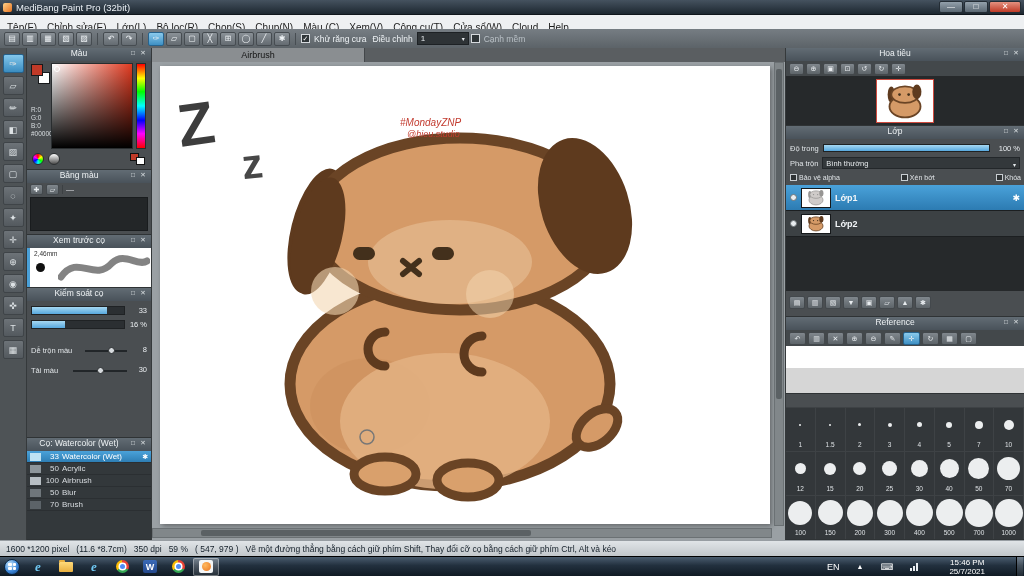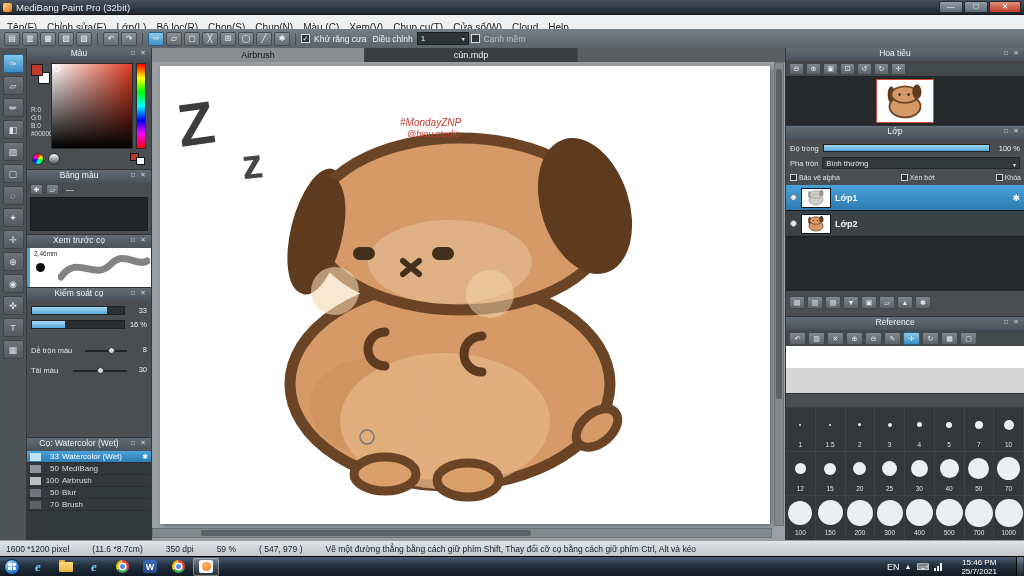--- a/index.html
+++ b/index.html
@@ -151,39 +151,39 @@
 
   
   #p-bsize{top:346px;height:146px}
   .bs-grid{position:absolute;top:13px;left:0;right:0;bottom:0;background:#33373a;display:grid;grid-template-columns:repeat(8,1fr);grid-template-rows:repeat(3,1fr)}
   .bs-cell{display:flex;flex-direction:column;align-items:center;justify-content:flex-end;padding-bottom:2px;border-right:1px solid #3e4245;border-top:1px solid #3e4245}
   .dotwrap{flex:1;display:flex;align-items:center;justify-content:center}
   .dot{width:var(--d);height:var(--d);background:#eceeef;border-radius:50%;display:block}
   .bs-num{font-size:6.5px;color:#dde1e4;line-height:8px}
 
   
-  .statusbar{position:absolute;left:0;top:540px;width:1024px;height:16px;background:linear-gradient(#e0e4e7,#c2c7cb);border-top:1px solid #979da2;display:flex;align-items:center;gap:23px;padding:0 6px;font-size:8.5px;color:#15202a;white-space:nowrap;overflow:hidden}
+  .statusbar{position:absolute;left:0;top:540px;width:1024px;height:16px;background:linear-gradient(#e0e4e7,#c2c7cb);border-top:1px solid #979da2;display:flex;align-items:center;gap:7px;padding:0 6px;font-size:8.5px;color:#15202a;white-space:nowrap;overflow:hidden}
 
   
   .taskbar{position:absolute;left:0;top:556px;width:1024px;height:20px;background:linear-gradient(#4a5c6e,#22303e 45%,#101a24);border-top:1px solid #000;display:flex;align-items:center;gap:2px;padding:0 1px}
   .start{width:22px;height:18px;display:flex;align-items:center;justify-content:center;background:none;border:none;padding:0}
   .orb{width:16px;height:16px;border-radius:50%;background:radial-gradient(circle at 35% 30%,#c3e5fb,#3c86d8 55%,#123f7c);border:1px solid #0b2743;display:flex;align-items:center;justify-content:center}
   .flag{width:8px;height:7px;display:grid;grid-template-columns:1fr 1fr;grid-template-rows:1fr 1fr;gap:1px}
   .flag i{background:#fff;border-radius:1px;display:block}
   .ticon{width:26px;height:18px;display:flex;align-items:center;justify-content:center;border-radius:2px;background:none;border:none;padding:0}
   .ticon.active{background:linear-gradient(rgba(255,255,255,.28),rgba(255,255,255,.08));box-shadow:inset 0 0 0 1px rgba(255,255,255,.35)}
   .ie{color:#6fc7f2;font-size:13px;font-style:italic;font-weight:bold;font-family:"Liberation Serif",serif;line-height:1}
   .folder{width:14px;height:10px;background:linear-gradient(#ffda7a,#e9b040);border-radius:1px;position:relative;display:block}
   .folder::before{content:"";position:absolute;left:0;top:-2px;width:6px;height:2px;background:#e9b040;border-radius:1px 1px 0 0}
   .chrome{width:13px;height:13px;border-radius:50%;background:conic-gradient(#ea4335 0 33%,#34a853 0 66%,#fbbc05 0 100%);position:relative;display:block}
   .chrome::after{content:"";position:absolute;left:4px;top:4px;width:5px;height:5px;border-radius:50%;background:#4f8df5;box-shadow:0 0 0 1.5px #fff}
   .word{width:14px;height:13px;background:linear-gradient(#3a6ab8,#24488c);border-radius:2px;color:#fff;font-size:9px;font-weight:bold;display:flex;align-items:center;justify-content:center}
   .mb{width:14px;height:13px;background:#f4f6f7;border-radius:2px;display:flex;align-items:center;justify-content:center}
   .mb i{width:9px;height:9px;border-radius:50%;background:radial-gradient(circle at 35% 35%,#ffb95e,#e8731f);display:block}
-  .tray{margin-left:auto;display:flex;align-items:center;gap:5px;color:#fff}
+  .tray{margin-left:auto;display:flex;align-items:center;gap:17px;color:#fff}
   .tray .lang{font-size:9px}
   .tray .chev{font-size:7px}
   .tray .kb{font-size:9px}
   .sig{display:flex;align-items:flex-end;gap:1px;height:8px}
   .sig i{width:2px;background:#e9edf1;display:block}
   .clock{text-align:center;font-size:8px;line-height:9px;color:#fff;margin:0 14px}
   .showdesk{width:7px;height:20px;background:linear-gradient(rgba(255,255,255,.22),rgba(255,255,255,.06));border-left:1px solid #000}
 </style>
 </head>
 <body>
@@ -215,21 +215,21 @@
 
   <div class="menubar">
     <span class="mi">Tệp(F)</span>
     <span class="mi">Chỉnh sửa(E)</span>
     <span class="mi">Lớp(L)</span>
     <span class="mi">Bộ lọc(R)</span>
     <span class="mi">Chọn(S)</span>
     <span class="mi">Chụp(N)</span>
     <span class="mi">Màu (C)</span>
     <span class="mi">Xem(V)</span>
-    <span class="mi">Chụp cụ(T)</span>
+    <span class="mi">Công cụ(T)</span>
     <span class="mi">Cửa sổ(W)</span>
     <span class="mi">Cloud</span>
     <span class="mi">Help</span>
   </div>
 
   <div class="toolbar">
     <button class="tb">▤</button>
     <button class="tb">▥</button>
     <button class="tb">▦</button>
     <button class="tb">▧</button>
@@ -253,21 +253,20 @@
     <div class="tb-dd">
       <span class="val">1</span>
       <span class="caret">▾</span>
     </div>
     <span class="tb-check"></span>
     <span class="tb-label dim">Cạnh mềm</span>
   </div>
 
   <div class="tabbar">
     <div class="tab inactive">Airbrush</div>
-    <div class="tab active">cún.mdp</div>
   </div>
 
   <div class="toolstrip">
     <button class="tool active">✑</button>
     <button class="tool">▱</button>
     <button class="tool">✏</button>
     <button class="tool">◧</button>
     <button class="tool">▨</button>
     <button class="tool">▢</button>
     <button class="tool">◌</button>
@@ -382,21 +381,21 @@
       <div class="brush-list">
         <div class="brush-row selected">
           <i class="b-ic c0"></i>
           <span class="b-num">33</span>
           <span class="b-name">Watercolor (Wet)</span>
           <span class="b-gear">✱</span>
         </div>
         <div class="brush-row">
           <i class="b-ic c1"></i>
           <span class="b-num">50</span>
-          <span class="b-name">MediBang</span>
+          <span class="b-name">Acrylic</span>
         </div>
         <div class="brush-row">
           <i class="b-ic c2"></i>
           <span class="b-num">100</span>
           <span class="b-name">Airbrush</span>
         </div>
         <div class="brush-row">
           <i class="b-ic c3"></i>
           <span class="b-num">50</span>
           <span class="b-name">Blur</span>

